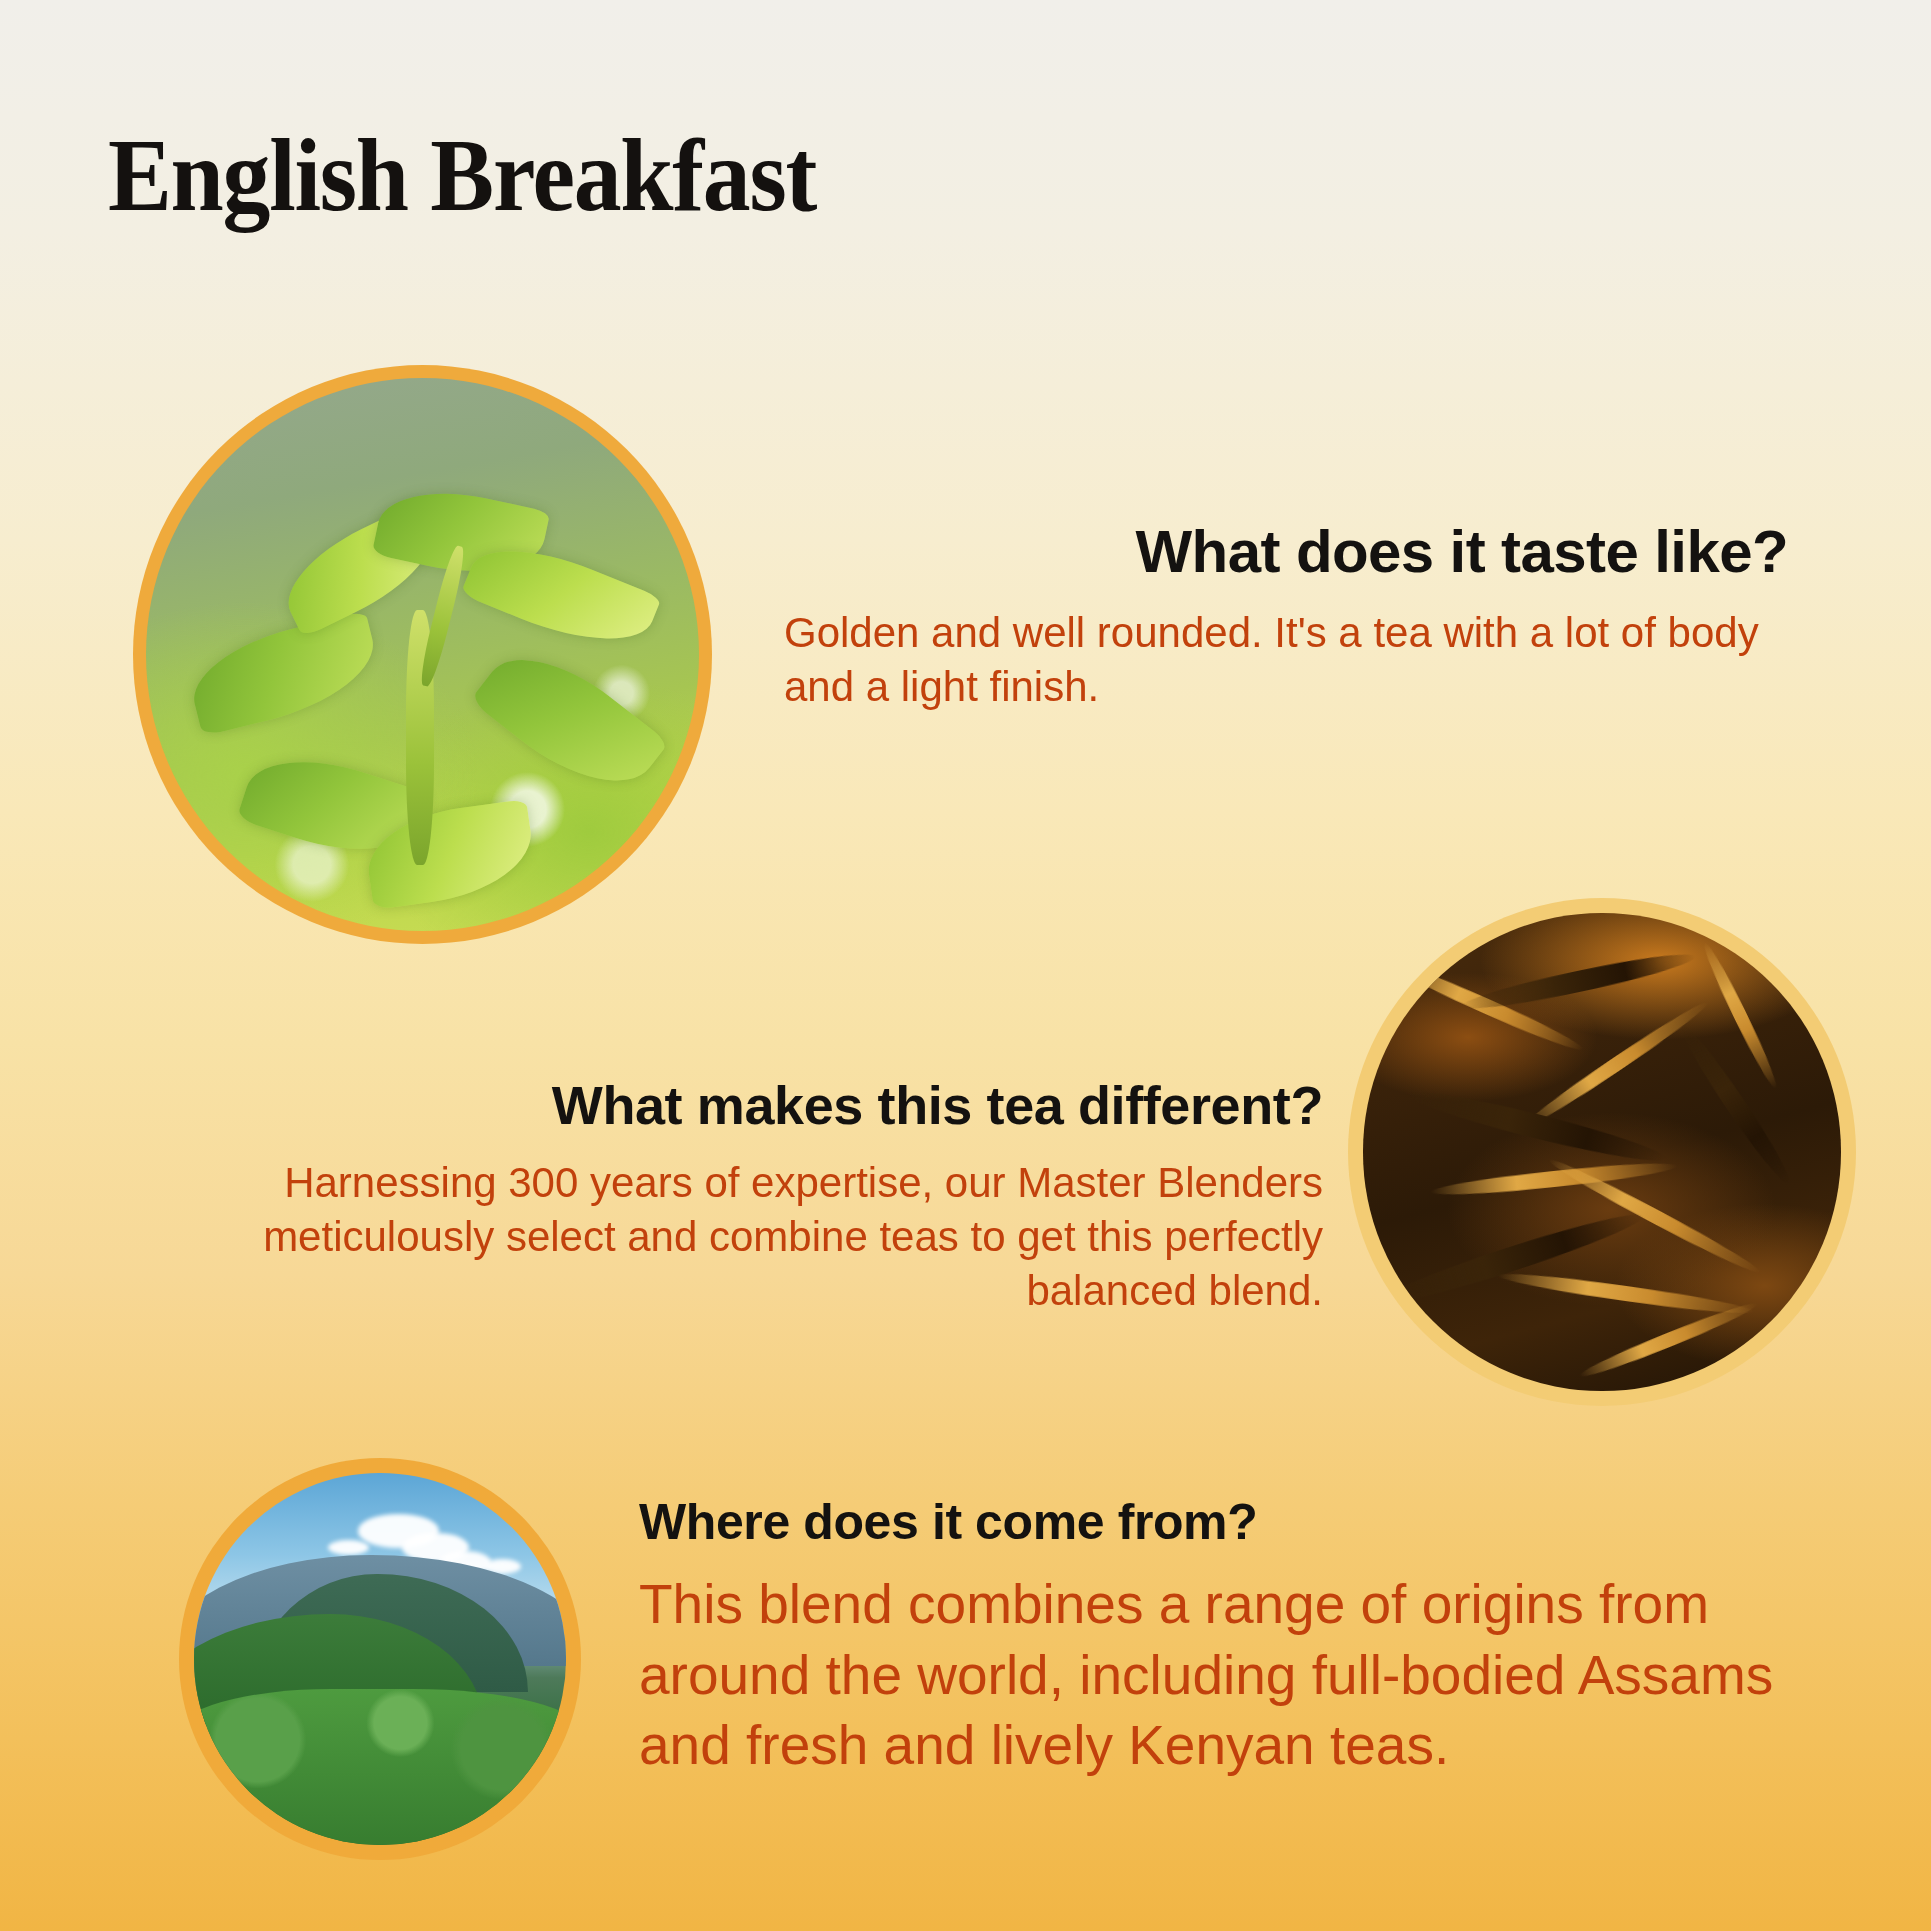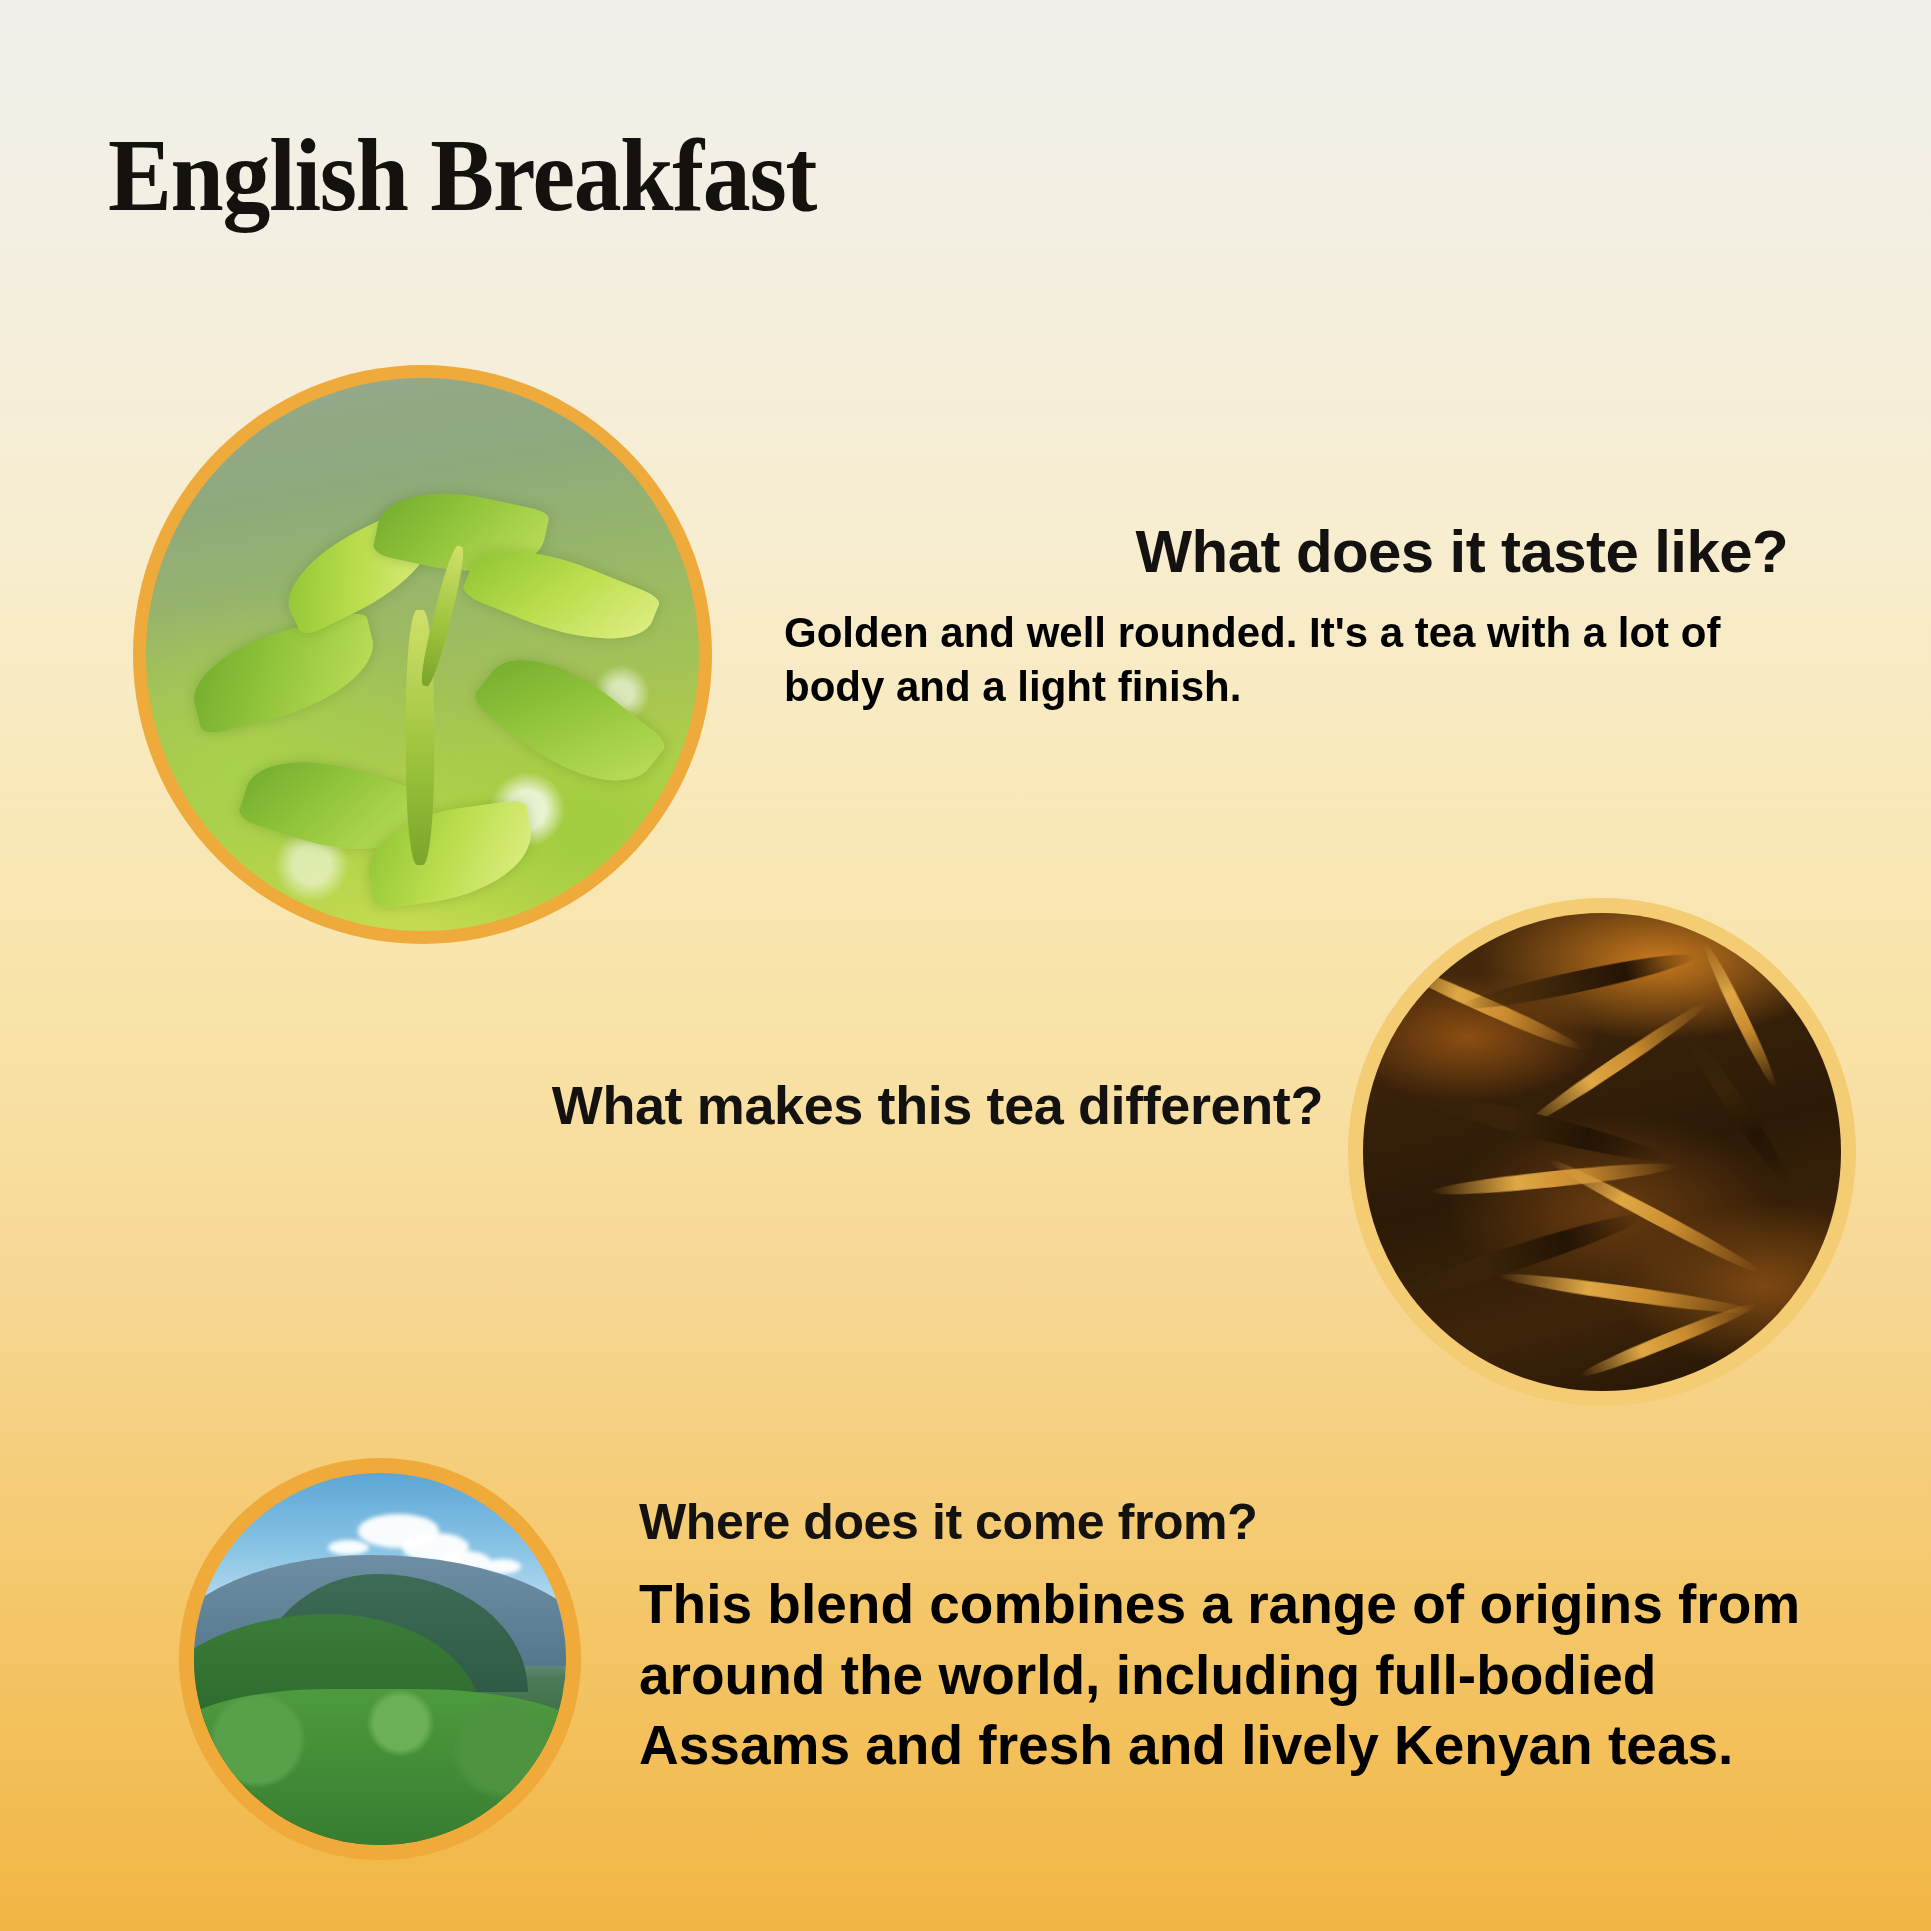--- a/index.html
+++ b/index.html
@@ -140,23 +140,23 @@
   }
 
   
   .block { position:absolute; }
   .block h2 {
     font-weight:700;
     color:#141210;
     line-height:1.1;
   }
   .block p {
-    color:#000000;
+    color:#c2410c;
     line-height:1.28;
-    font-weight:700;
+    font-weight:400;
   }
 
   #block-taste { left:784px; top:519px; width:1004px; text-align:left; }
   #block-taste h2 { font-size:60px; letter-spacing:-0.6px; margin-bottom:21px;text-align:right; }
   #block-taste p  { font-size:42px; }
 
   #block-different { left:203px; top:1052px; width:1120px; text-align:right;margin-top:24px; }
   #block-different h2 { font-size:54px; letter-spacing:-0.4px; margin-bottom:21px; }
   #block-different p  { font-size:42px; }
 
@@ -199,20 +199,21 @@
     <div class="strand dark" style="left:2%;  top:70%; width:58%; height:5%;   transform:rotate(-18deg);"></div>
     <div class="strand" style="left:28%; top:78%; width:54%; height:3.2%; transform:rotate(8deg);"></div>
     <div class="strand" style="left:44%; top:88%; width:40%; height:3%;   transform:rotate(-22deg);"></div>
     <div class="strand dark" style="left:58%; top:38%; width:40%; height:4%;   transform:rotate(56deg);"></div>
     <div class="strand" style="left:62%; top:20%; width:34%; height:2.8%; transform:rotate(64deg);"></div>
   </div>
 </div>
 
 <div class="block" id="block-different">
   <h2>What makes this tea different?</h2>
+  <p>Harnessing 300 years of expertise, our Master Blenders meticulously select and combine teas to get this perfectly balanced blend.</p>
 </div>
 
 <div class="circle-frame" id="circle-origin">
   <div class="photo mtn-photo">
     <div class="cloud" style="left:44%; top:11%; width:22%; height:9%;"></div>
     <div class="cloud" style="left:56%; top:16%; width:18%; height:8%;"></div>
     <div class="cloud" style="left:66%; top:21%; width:14%; height:6%;"></div>
     <div class="cloud" style="left:36%; top:18%; width:11%; height:4%;"></div>
     <div class="cloud" style="left:78%; top:23%; width:10%; height:4%;"></div>
 

